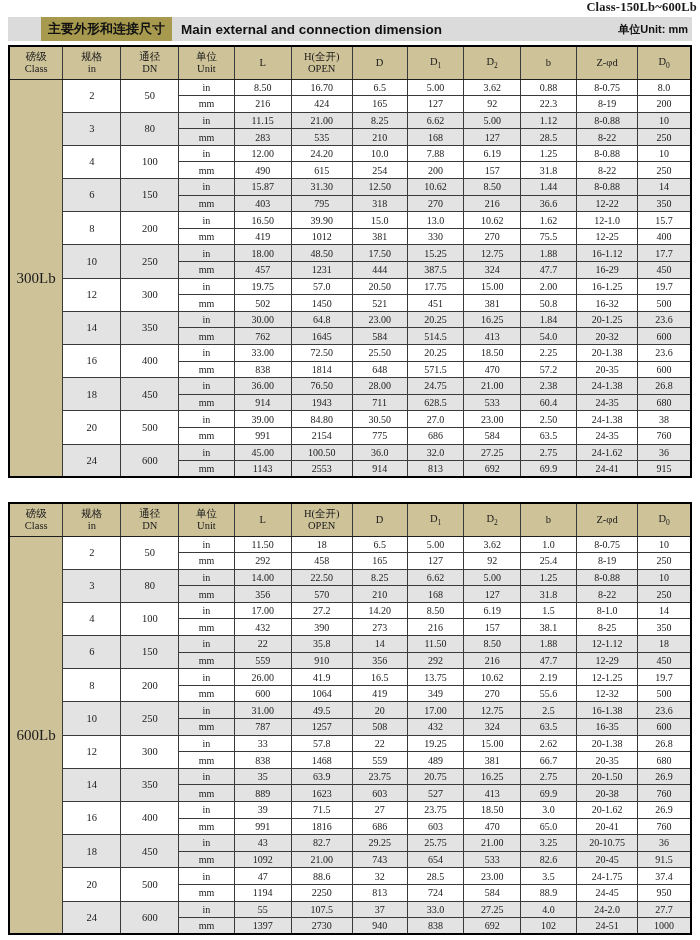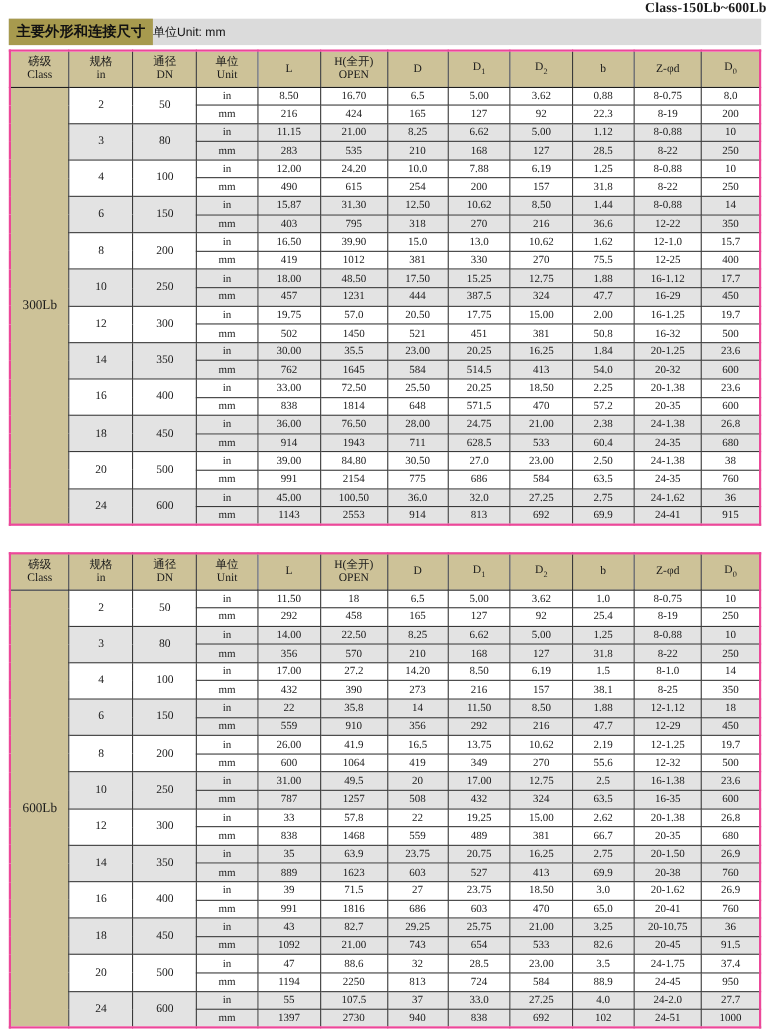--- a/index.html
+++ b/index.html
@@ -7,67 +7,68 @@
   body {
     width:700px; height:940px; position:relative; background:#ffffff;
     font-family:"Liberation Serif","DejaVu Serif",serif; color:#1a1a1a;
   }
   .top-right {
     position:absolute; top:0; right:3px;
     font-size:12.5px; font-weight:bold; letter-spacing:0.2px;
   }
   .title-bar {
     position:absolute; left:8px; right:8px; top:17px; height:24px;
-    background:#dbdbdb; display:flex; align-items:stretch;
+    background:#dbdbdb; display:flex; align-items:stretch;padding-left:33px;
   }
   .title-chip {
     background:#a79a4e; color:#111;
     font-family:"Liberation Sans","DejaVu Sans",sans-serif;
     font-weight:bold; font-size:13px;
     display:flex; align-items:center; padding:0 7px; white-space:nowrap;
   }
   .title-en {
     font-family:"Liberation Sans","DejaVu Sans",sans-serif;
     font-weight:bold; font-size:13.5px; color:#111;
     display:flex; align-items:center; margin-left:9px; flex:1; white-space:nowrap;
   }
   .unit-label {
     font-family:"Liberation Sans","DejaVu Sans",sans-serif;
-    font-weight:normal; font-size:11px; color:#111;
+    font-weight:bold; font-size:11px; color:#111;
     display:flex; align-items:center; margin-right:4px; white-space:nowrap;
   }
   .tbl-wrap { position:absolute; left:8px; width:684px; }
   #table-0 { top:45px; }
   #table-1 { top:502px; }
   table {
     width:684px; border-collapse:collapse; table-layout:fixed;
-    border:2px solid #ec4899;
+    border:2px solid #000000;
   }
   th, td {
     border:1px solid #3a3a3a; text-align:center; vertical-align:middle;
     padding:0; overflow:hidden; white-space:nowrap;
     font-size:10px; line-height:1.1;
   }
   thead th {
     background:#cdc298; font-weight:normal; font-size:10.5px; height:33px;
     border-bottom:1.5px solid #1e1e1e;
   }
   thead th sub { font-size:7.5px; }
   tbody td { height:16.6px; background:#ffffff; }
   tbody tr.stripe td { background:#e3e3e3; }
-  td.class-cell { background:#cdc298 !important; font-size:12px;margin-left:24px; }
+  td.class-cell { background:#cdc298 !important; font-size:15px;margin-left:24px; }
   td.size-cell, td.dn-cell { font-size:10.5px; }
 </style>
 </head>
 <body>
 
 <div class="top-right">Class-150Lb~600Lb</div>
 
 <div class="title-bar">
   <div class="title-chip">主要外形和连接尺寸</div>
+  <div class="title-en">Main external and connection dimension</div>
   <div class="unit-label">单位Unit: mm</div>
 </div>
 
 <div class="tbl-wrap" id="table-0">
   <table>
       <colgroup>
         <col style="width: 7.9%;">
         <col style="width: 8.5%;">
         <col style="width: 8.5%;">
         <col style="width: 8.1%;">
@@ -293,21 +294,21 @@
           <td>381</td>
           <td>50.8</td>
           <td>16-32</td>
           <td>500</td>
         </tr>
         <tr class="stripe">
           <td class="size-cell" rowspan="2">14</td>
           <td class="dn-cell" rowspan="2">350</td>
           <td>in</td>
           <td>30.00</td>
-          <td>35.5</td>
+          <td>64.8</td>
           <td>23.00</td>
           <td>20.25</td>
           <td>16.25</td>
           <td>1.84</td>
           <td>20-1.25</td>
           <td>23.6</td>
         </tr>
         <tr class="stripe">
           <td>mm</td>
           <td>762</td>

